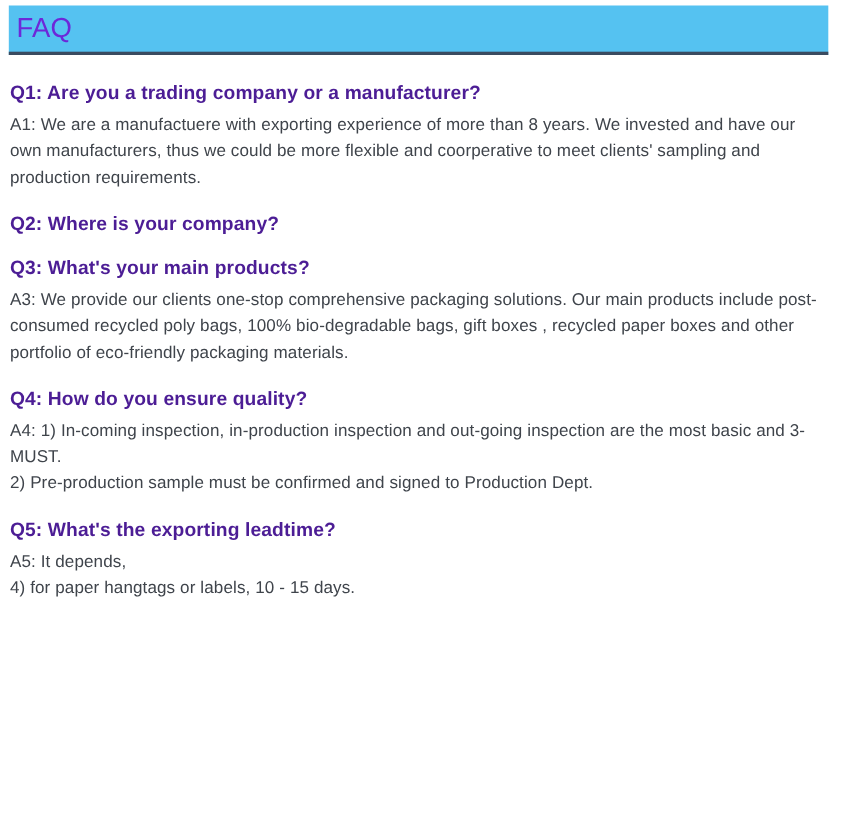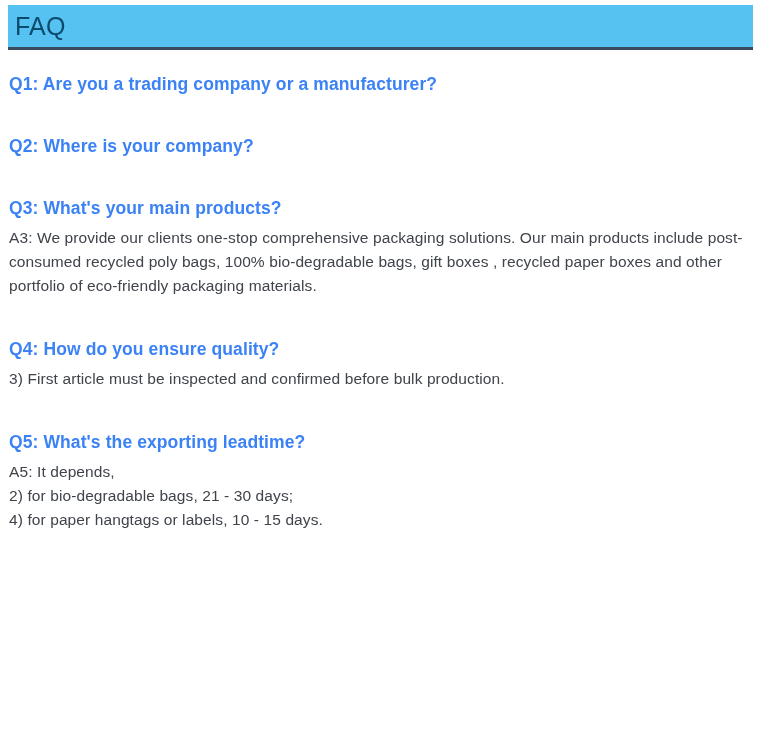--- a/index.html
+++ b/index.html
@@ -19,28 +19,28 @@
     height: 45px;
     background: #55c2f1;
     border-bottom: 3px solid #3a4b60;
     display: flex;
     align-items: center;
     padding-left: 7px;
   }
   .faq-header .title {
     font-size: 25px;
     font-weight: 400;
-    color: #0c4a6e;
+    color: #6d28d9;
     letter-spacing: 0.2px;
   }
   .faq-list { padding-left: 1px; }
-  .faq-item { margin-top: 40px; }
+  .faq-item { margin-top: 18px; }
   .faq-item:first-child { margin-top: 23px; }
   .question {
-    color: #3b82f6;
+    color: #4c1d95;
     font-weight: 700;
     font-size: 17.5px;
     line-height: 22px;
     margin-bottom: 7px;
     letter-spacing: 0.1px;
   }
   .answer-line {
     color: #3f444b;
     font-size: 15.5px;
     line-height: 24px;
@@ -53,43 +53,46 @@
 
 <div class="page">
 
   <div class="faq-header">
     <span class="title">FAQ</span>
   </div>
 
   <div class="faq-list" id="faq-list">
   <div class="faq-item">
     <div class="question">Q1: Are you a trading company or a manufacturer?</div>
+    <div class="answer">
+          <div class="answer-line">A1: We are a manufactuere with exporting experience of more than 8 years. We invested and have our own manufacturers, thus we could be more flexible and coorperative to meet clients' sampling and production requirements.</div>
+        </div>
   </div>
 
   <div class="faq-item">
     <div class="question">Q2: Where is your company?</div>
   </div>
 
   <div class="faq-item">
     <div class="question">Q3: What's your main products?</div>
     <div class="answer">
           <div class="answer-line">A3: We provide our clients one-stop comprehensive packaging solutions. Our main products include post-consumed recycled poly bags, 100% bio-degradable bags, gift boxes , recycled paper boxes and other portfolio of eco-friendly packaging materials.</div>
         </div>
   </div>
 
   <div class="faq-item">
     <div class="question">Q4: How do you ensure quality?</div>
     <div class="answer">
-          <div class="answer-line">3) First article must be inspected and confirmed before bulk production.</div>
+          <div class="answer-line">A4: 1) In-coming inspection, in-production inspection and out-going inspection are the most basic and 3-MUST.</div>
+          <div class="answer-line">2) Pre-production sample must be confirmed and signed to Production Dept.</div>
         </div>
   </div>
 
   <div class="faq-item">
     <div class="question">Q5: What's the exporting leadtime?</div>
     <div class="answer">
           <div class="answer-line">A5: It depends,</div>
-          <div class="answer-line">2) for bio-degradable bags, 21 - 30 days;</div>
           <div class="answer-line">4) for paper hangtags or labels, 10 - 15 days.</div>
         </div>
   </div>
 </div>
 
 </div>
 
 </body></html>

